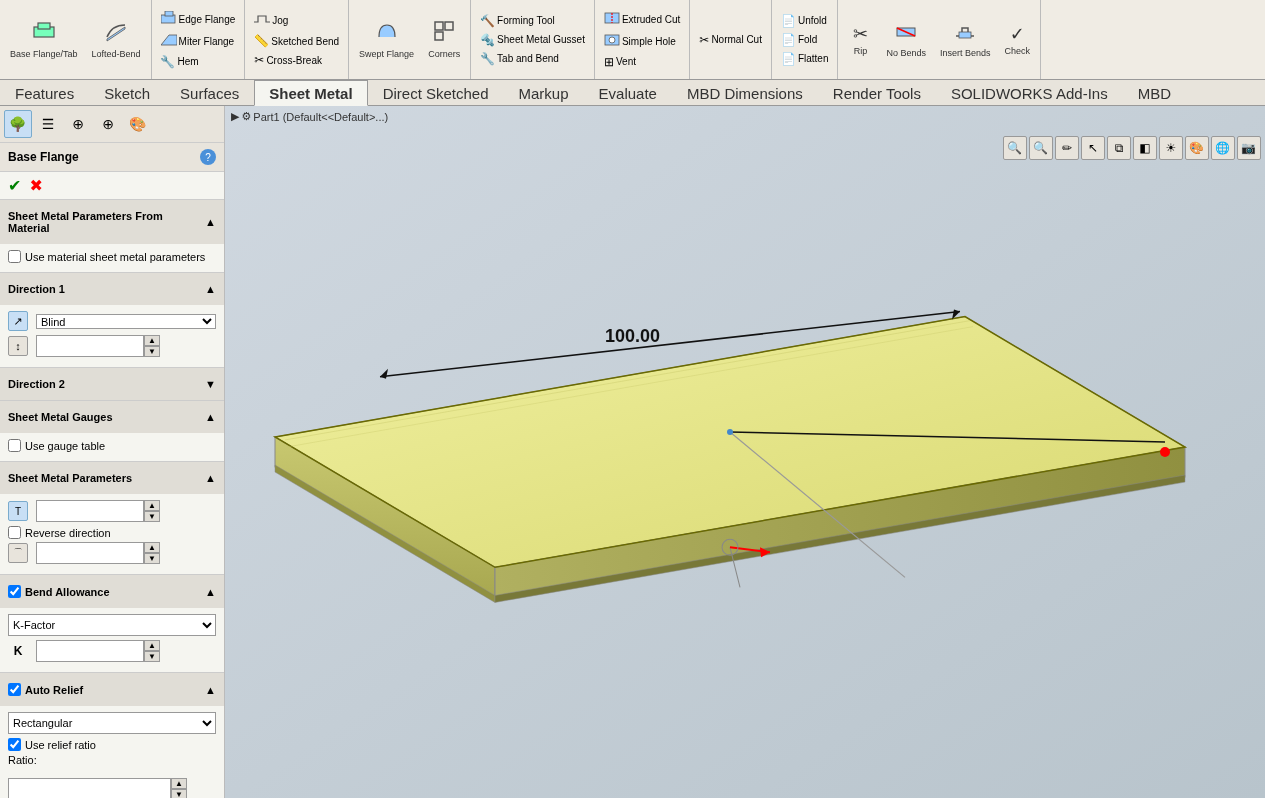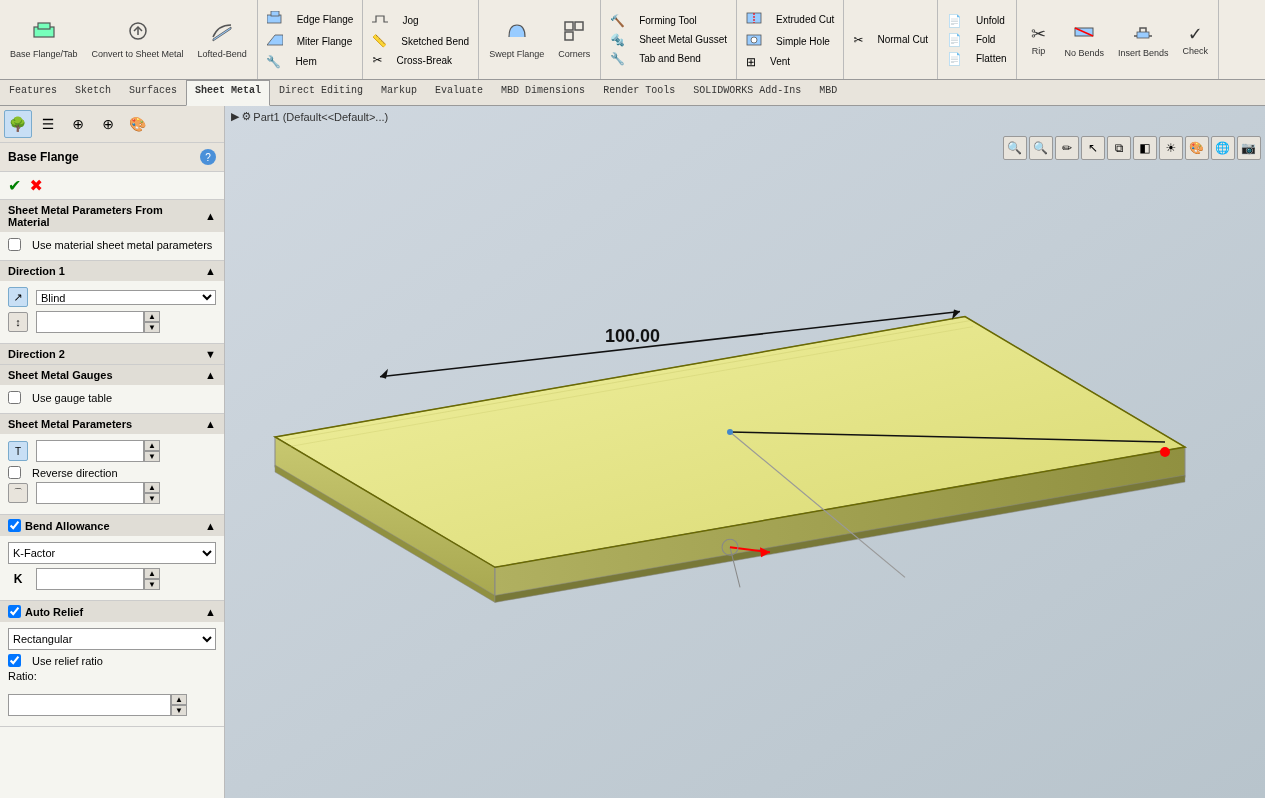--- a/index.html
+++ b/index.html
@@ -5,49 +5,49 @@
     * { box-sizing: border-box; margin: 0; padding: 0; }
     body { font-family: 'Segoe UI', Arial, sans-serif; font-size: 12px; background: #d4d0c8; overflow: hidden; width: 1265px; height: 798px; }
 
     
     .toolbar { display: flex; align-items: stretch; background: #f0ece4; border-bottom: 1px solid #999; height: 80px; overflow: hidden; }
     .toolbar-group { display: flex; align-items: center; padding: 2px 4px; border-right: 1px solid #bbb; gap: 2px; }
     .toolbar-btn { display: flex; flex-direction: column; align-items: center; justify-content: center; padding: 2px 5px; cursor: pointer; border: 1px solid transparent; border-radius: 2px; min-width: 36px; font-size: 10px; color: #333; }
     .toolbar-btn .tb-icon { font-size: 18px; margin-bottom: 2px; }
     .toolbar-btn .tb-label { font-size: 9px; text-align: center; line-height: 1.1; white-space: nowrap; }
     .tb-sub { display: flex; flex-direction: column; gap: 1px; }
-    .tb-sub-btn { display: flex; align-items: center; gap: 14px; padding: 1px 4px; cursor: pointer; border: 1px solid transparent; border-radius: 2px; font-size: 10px; white-space: nowrap; }
+    .tb-sub-btn { display: flex; align-items: center; gap: 2px; padding: 1px 4px; cursor: pointer; border: 1px solid transparent; border-radius: 2px; font-size: 10px; white-space: nowrap; }
     .tb-sub-btn .sm-icon { font-size: 12px; }
 
     
     .tabbar { display: flex; background: #e8e4dc; border-bottom: 1px solid #999; height: 26px; }
-    .tab { padding: 4px 8px; cursor: pointer; border: 1px solid transparent; border-bottom: none; font-size: 10px; color: #333; background: #e8e4dc; font-family: Liberation Mono, monospace; }
+    .tab { padding: 4px 14px; cursor: pointer; border: 1px solid transparent; border-bottom: none; font-size: 15px; color: #333; background: #e8e4dc; }
     .tab.active { background: #f5f5f0; border-color: #999; border-bottom: 1px solid #f5f5f0; margin-bottom: -1px; font-weight: bold; }
 
     
     .main { display: flex; height: calc(798px - 106px); }
 
     
     .left-panel { width: 225px; background: #f5f5f0; border-right: 1px solid #bbb; display: flex; flex-direction: column; overflow-y: auto; }
     .panel-icons { display: flex; gap: 2px; padding: 4px; border-bottom: 1px solid #ccc; background: #e8e4dc; }
     .panel-icon-btn { width: 28px; height: 28px; display: flex; align-items: center; justify-content: center; cursor: pointer; border: 1px solid transparent; border-radius: 2px; font-size: 14px; }
     .panel-icon-btn.active { background: #c8dff5; border-color: #7aabcd; }
 
     .feature-title { display: flex; align-items: center; justify-content: space-between; padding: 6px 8px; background: #e8e4dc; border-bottom: 1px solid #ccc; }
     .feature-title-text { font-weight: bold; font-size: 12px; }
     .feature-help { width: 16px; height: 16px; border-radius: 50%; background: #4a90d9; color: white; font-size: 10px; display: flex; align-items: center; justify-content: center; cursor: pointer; }
 
     .accept-reject { display: flex; gap: 8px; padding: 4px 8px; border-bottom: 1px solid #ccc; }
     .accept-btn { color: green; font-size: 16px; cursor: pointer; }
     .reject-btn { color: red; font-size: 16px; cursor: pointer; }
 
     .section { border-bottom: 1px solid #ccc; }
-    .section-header { display: flex; align-items: center; justify-content: space-between; padding: 4px 8px; background: #e0ddd6; cursor: pointer; font-size: 11px; font-weight: bold; }
+    .section-header { display: flex; align-items: center; justify-content: space-between; padding: 10px 8px; background: #e0ddd6; cursor: pointer; font-size: 11px; font-weight: bold; }
     .section-content { padding: 6px 8px; }
-    .section-content label { font-size: 11px; display: flex; align-items: center; gap: 11px; }
+    .section-content label { font-size: 11px; display: flex; align-items: center; gap: 4px; }
     .section-content input[type="checkbox"] { margin: 0; }
 
     .form-row { display: flex; align-items: center; gap: 4px; margin-bottom: 4px; }
 
     .input-spin { display: flex; align-items: center; }
     .input-spin input { width: 110px; height: 22px; border: 1px solid #999; padding: 0 4px; font-size: 11px; background: white; }
     .spin-btns { display: flex; flex-direction: column; }
     .spin-btn { width: 16px; height: 11px; border: 1px solid #999; background: #e0ddd6; cursor: pointer; font-size: 8px; display: flex; align-items: center; justify-content: center; line-height: 1; }
 
     .select-row { display: flex; align-items: center; gap: 4px; margin-bottom: 4px; }
@@ -87,32 +87,20 @@
             <rect x="2" y="8" width="20" height="10" fill="#7fb" stroke="#555" stroke-width="1.2"></rect>
             <rect x="6" y="4" width="12" height="6" fill="#7fb" stroke="#555" stroke-width="1.2"></rect>
           </svg>
       </span>
       <span class="tb-label">Base
 Flange/Tab</span>
     </div>
     <div class="toolbar-btn">
       <span class="tb-icon">
         <svg width="24" height="24" viewBox="0 0 24 24">
-            <circle cx="12" cy="12" r="8" fill="none" stroke="#555" stroke-width="1.5"></circle>
-            <path d="M8 12 L12 8 L16 12" fill="none" stroke="#555" stroke-width="1.5"></path>
-            <path d="M12 8 L12 16" stroke="#555" stroke-width="1.5"></path>
-          </svg>
-      </span>
-      <span class="tb-label">Convert
-to Sheet
-Metal</span>
-    </div>
-    <div class="toolbar-btn">
-      <span class="tb-icon">
-        <svg width="24" height="24" viewBox="0 0 24 24">
             <path d="M3 18 Q8 6 21 6" fill="none" stroke="#555" stroke-width="1.5"></path>
             <path d="M3 20 L21 8 L21 10 L3 22 Z" fill="#9cf" stroke="#555" stroke-width="0.8"></path>
           </svg>
       </span>
       <span class="tb-label">Lofted-Bend</span>
     </div>
   </div>
 
   <div class="toolbar-group">
     <div class="tb-sub">
@@ -283,21 +271,21 @@
       <span class="tb-label">Check</span>
     </div>
   </div>
 </div>
 
 <div class="tabbar">
   <div class="tab">Features</div>
   <div class="tab">Sketch</div>
   <div class="tab">Surfaces</div>
   <div class="tab active">Sheet Metal</div>
-  <div class="tab">Direct Editing</div>
+  <div class="tab">Direct Sketched</div>
   <div class="tab">Markup</div>
   <div class="tab">Evaluate</div>
   <div class="tab">MBD Dimensions</div>
   <div class="tab">Render Tools</div>
   <div class="tab">SOLIDWORKS Add-Ins</div>
   <div class="tab">MBD</div>
 </div>
 
 <div class="main">
 

